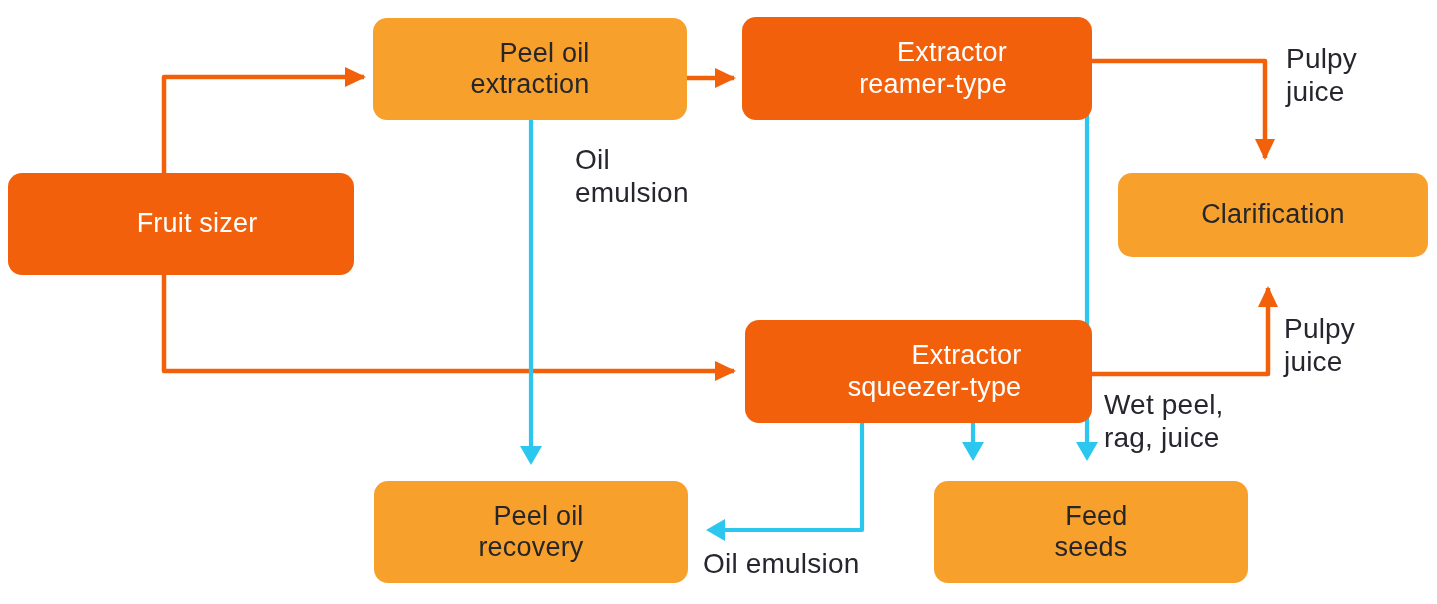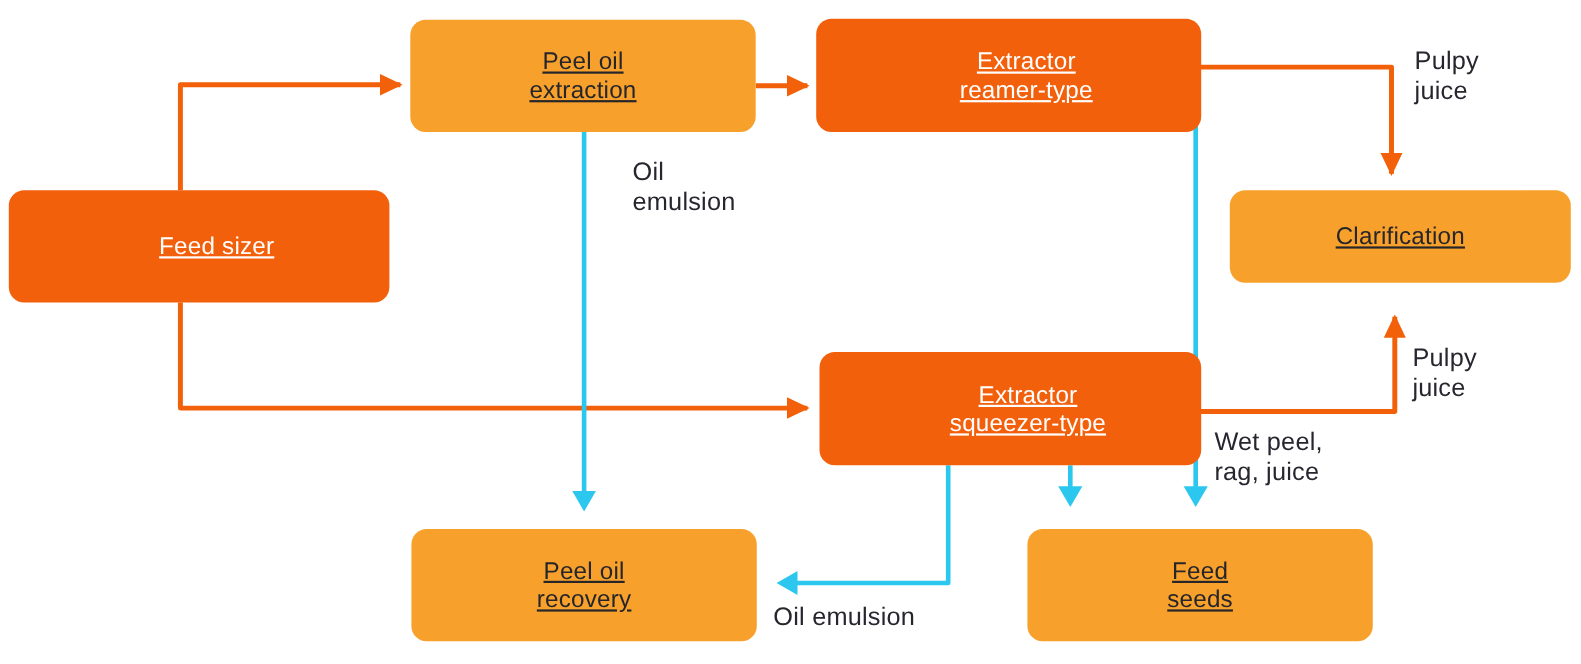--- a/index.html
+++ b/index.html
@@ -20,33 +20,32 @@
   .edge.orange { stroke: var(--arrow-orange); stroke-width: 4.5; }
   .edge.cyan   { stroke: var(--arrow-cyan);   stroke-width: 4.2; }
   .mh-orange { fill: var(--arrow-orange); }
   .mh-cyan   { fill: var(--arrow-cyan); }
   .node {
     position: absolute;
     border-radius: 14px;
     display: flex;
     align-items: center;
     justify-content: center;
-    text-align: center;
-    font-size: 22px;
+    text-align: right;
+    font-size: 27px;
     line-height: 1.16;
     white-space: pre-line;
     letter-spacing: 0.2px;
-    text-decoration: underline;
   }
   .node.dark  { background: var(--node-dark-orange);  color: var(--node-dark-text);  font-weight: 500; padding-left: 32px; }
   .node.light { background: var(--node-light-orange); color: var(--node-light-text); font-weight: 400; }
   .edge-label {
     position: absolute;
     color: var(--label-text);
-    font-size: 23px;
+    font-size: 28px;
     line-height: 1.18;
     white-space: pre-line;
     letter-spacing: 0.2px;
   }
 </style>
 </head>
 <body>
 
 <div class="canvas">
 
@@ -65,21 +64,21 @@
     <polyline class="edge orange" points="1060,61 1265,61 1265,158" marker-end="url(#head-orange)"></polyline>
     <polyline class="edge orange" points="164,275 164,371 734,371" marker-end="url(#head-orange)"></polyline>
     <polyline class="edge orange" points="1060,374 1268,374 1268,288" marker-end="url(#head-orange)"></polyline>
 
     <polyline class="edge cyan" points="531,120 531,461" marker-end="url(#head-cyan)"></polyline>
     <polyline class="edge cyan" points="1060,88 1087,88 1087,457" marker-end="url(#head-cyan)"></polyline>
     <polyline class="edge cyan" points="973,423 973,457" marker-end="url(#head-cyan)"></polyline>
     <polyline class="edge cyan" points="862,423 862,530 710,530" marker-end="url(#head-cyan)"></polyline>
   </svg>
 
-  <div class="node dark" style="left:8px;    top:173px; width:314px; height:102px;">Feed sizer</div>
+  <div class="node dark" style="left:8px;    top:173px; width:314px; height:102px;">Fruit sizer</div>
   <div class="node light" style="left:373px;  top:18px;  width:314px; height:102px;">Peel oil
 extraction</div>
   <div class="node dark" style="left:742px;  top:17px;  width:318px; height:103px;">Extractor
 reamer-type</div>
   <div class="node light" style="left:1118px; top:173px; width:310px; height:84px;">Clarification</div>
   <div class="node dark" style="left:745px;  top:320px; width:315px; height:103px;">Extractor
 squeezer-type</div>
   <div class="node light" style="left:374px;  top:481px; width:314px; height:102px;">Peel oil
 recovery</div>
   <div class="node light" style="left:934px;  top:481px; width:314px; height:102px;">Feed

